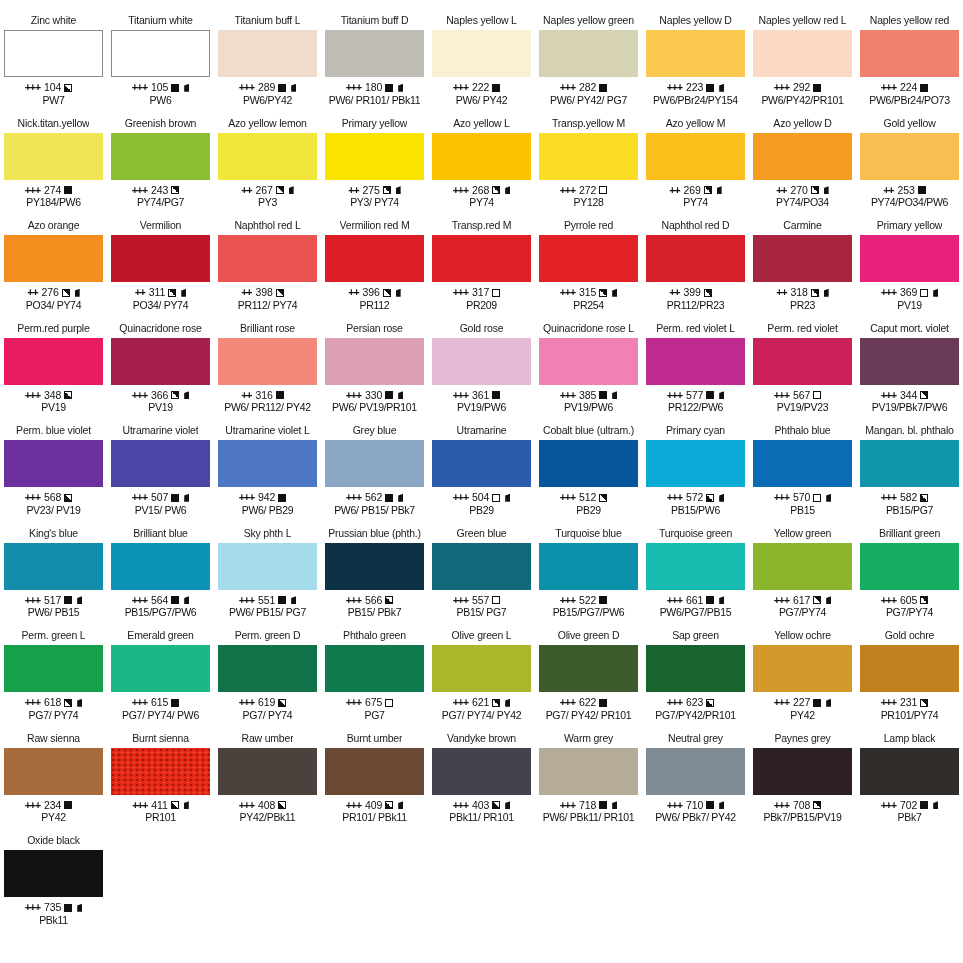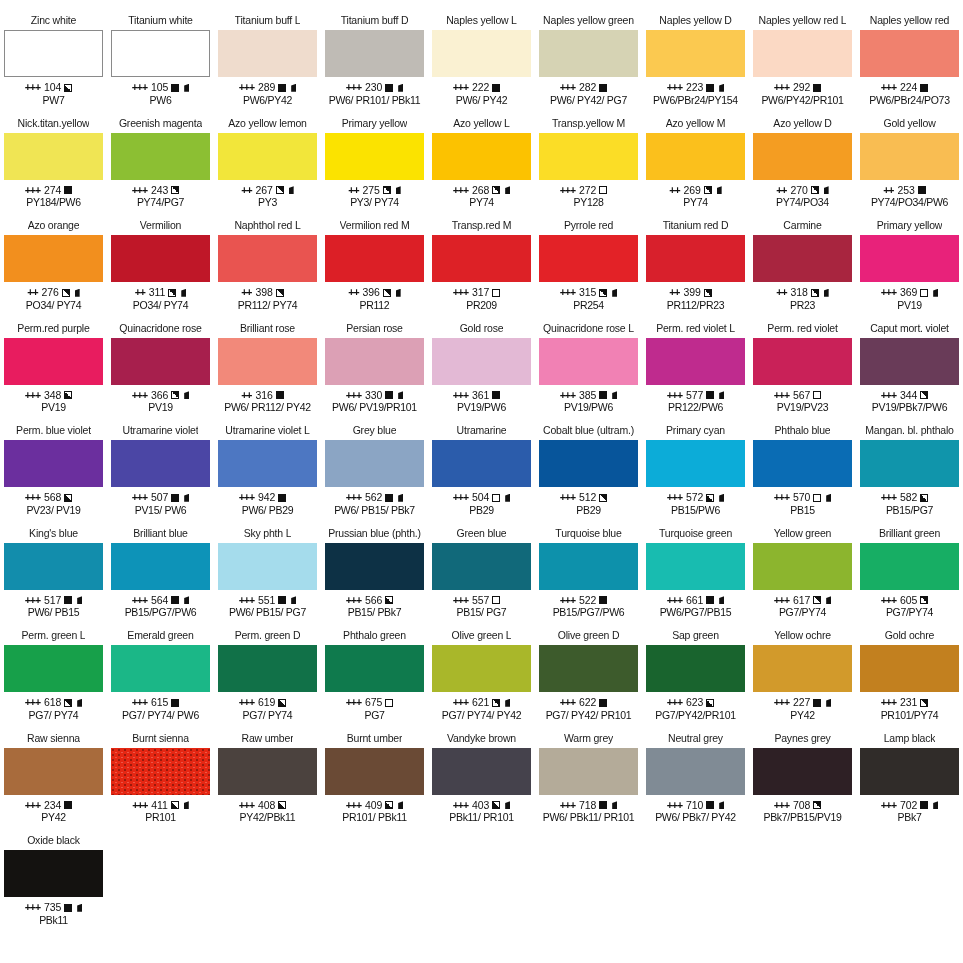--- a/index.html
+++ b/index.html
@@ -153,21 +153,21 @@
           </div>
           <div class="meta-line2">PW6/PY42</div>
         </div>
       </div>
       <div class="cell">
         <div class="swatch-name">Titanium buff  D</div>
         <div class="swatch" style="background-color: rgb(191, 187, 181);"></div>
         <div class="meta">
           <div class="meta-line1">
             <span class="lf">+++</span>
-            <span class="idx">230</span>
+            <span class="idx">180</span>
             <span class="op full"></span>
             <span class="tube"></span>
           </div>
           <div class="meta-line2">PW6/ PR101/ PBk11</div>
         </div>
       </div>
       <div class="cell">
         <div class="swatch-name">Naples yellow  L</div>
         <div class="swatch" style="background-color: rgb(250, 241, 210);"></div>
         <div class="meta">
@@ -241,21 +241,21 @@
           <div class="meta-line1">
             <span class="lf">+++</span>
             <span class="idx">274</span>
             <span class="op full"></span>
             <span class="tube hidden"></span>
           </div>
           <div class="meta-line2">PY184/PW6</div>
         </div>
       </div>
       <div class="cell">
-        <div class="swatch-name">Greenish magenta</div>
+        <div class="swatch-name">Greenish brown</div>
         <div class="swatch" style="background-color: rgb(140, 191, 51);"></div>
         <div class="meta">
           <div class="meta-line1">
             <span class="lf">+++</span>
             <span class="idx">243</span>
             <span class="op half"></span>
             <span class="tube hidden"></span>
           </div>
           <div class="meta-line2">PY74/PG7</div>
         </div>
@@ -425,21 +425,21 @@
           <div class="meta-line1">
             <span class="lf">+++</span>
             <span class="idx">315</span>
             <span class="op half"></span>
             <span class="tube"></span>
           </div>
           <div class="meta-line2">PR254</div>
         </div>
       </div>
       <div class="cell">
-        <div class="swatch-name">Titanium red D</div>
+        <div class="swatch-name">Naphthol red D</div>
         <div class="swatch" style="background-color: rgb(216, 32, 44);"></div>
         <div class="meta">
           <div class="meta-line1">
             <span class="lf">++</span>
             <span class="idx">399</span>
             <span class="op half"></span>
             <span class="tube hidden"></span>
           </div>
           <div class="meta-line2">PR112/PR23</div>
         </div>

